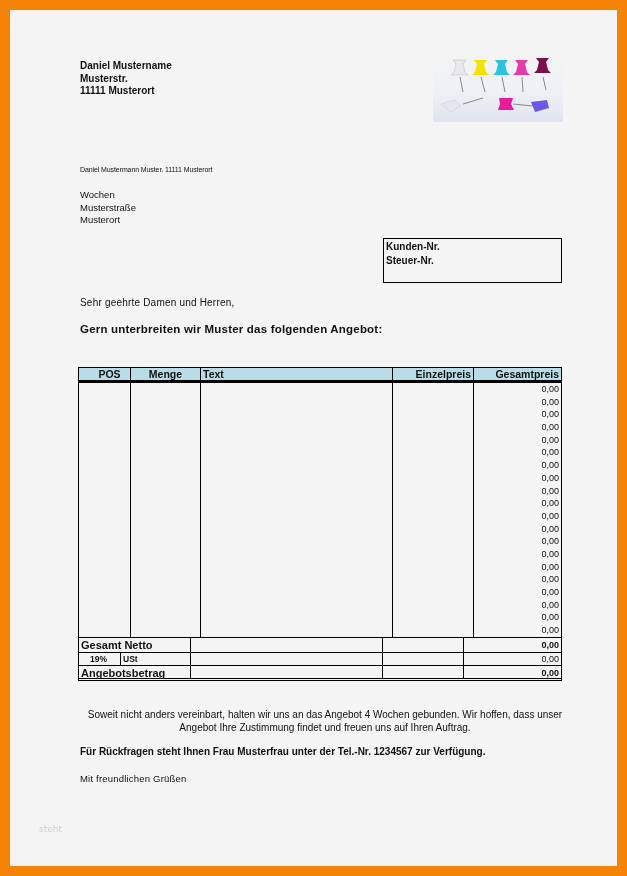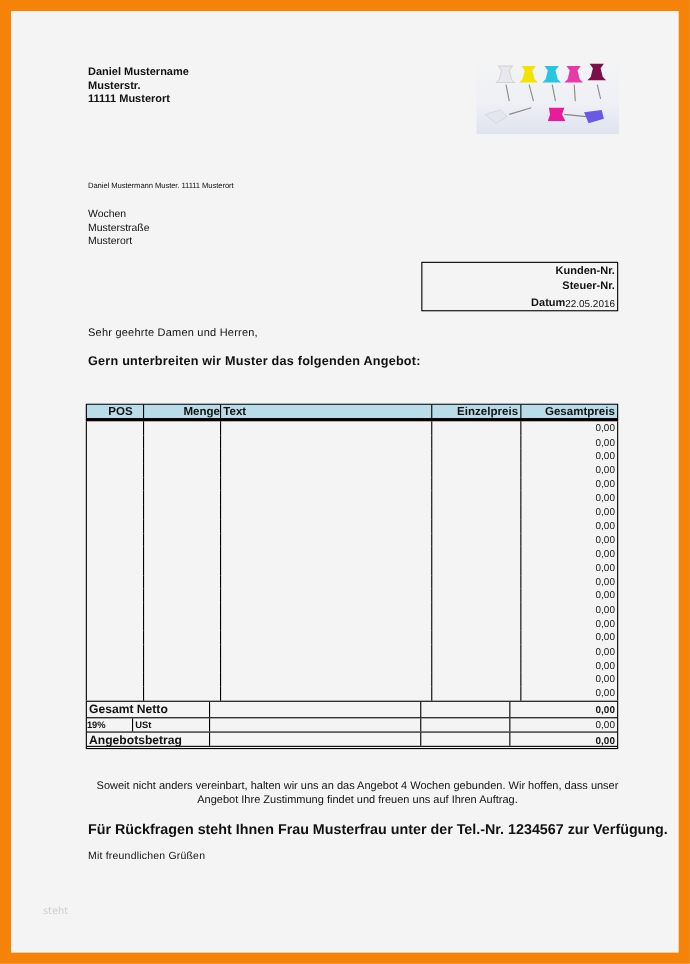--- a/index.html
+++ b/index.html
@@ -11,58 +11,58 @@
     }
     .abs { position: absolute; }
     .sender { left: 70px; top: 50px; font-size: 10px; font-weight: bold; line-height: 12.5px; }
     .logo { left: 423px; top: 42px; width: 130px; height: 70px; }
     .return-line { left: 70px; top: 156px; font-size: 7px; letter-spacing: -0.1px; }
     .recipient { left: 70px; top: 179px; font-size: 9.5px; line-height: 12.5px; }
     .infobox {
       left: 373px; top: 228px; width: 179px; height: 45px;
       border: 1px solid #000; padding: 1px 2px; font-size: 10px;
     }
-    .infobox .row { display: flex; justify-content: flex-end; height: 14.3px; line-height: 14.3px; }
+    .infobox .row { display: flex; justify-content: flex-start; height: 14.3px; line-height: 14.3px; }
     .infobox .lbl { font-weight: bold; }
     .infobox .val { font-size: 9px; }
     .greeting { left: 70px; top: 287px; font-size: 10px; letter-spacing: 0.2px; }
     .intro { left: 70px; top: 313px; font-size: 11.5px; font-weight: bold; letter-spacing: 0.2px; }
 
     .tbl { left: 68px; top: 357px; width: 484px; }
     .thead { display: flex; height: 16px; background: #b8dde8; border: 1px solid #000; border-bottom: 3px solid #000; font-size: 10.5px; font-weight: bold; }
     .thead > div { border-right: 1px solid #000; line-height: 13px; }
     .thead > div:last-child { border-right: none; }
     .c1 { width: 42px; text-align: center; margin-left: 10px; }
-    .c2 { width: 70px; text-align: right; }
+    .c2 { width: 70px; text-align: center; }
     .c3 { width: 192px; text-align: left; padding-left: 2px; }
     .c4 { width: 81px; text-align: right; padding-right: 2px; }
     .c5 { flex: 1; text-align: right; padding-right: 2px; }
     .tbody { border-left: 1px solid #000; border-right: 1px solid #000; }
     .trow { display: flex; height: 12.7px; font-size: 9px; }
     .trow > div { border-right: 1px solid #000; line-height: 12.7px; }
     .trow > div:last-child { border-right: none; }
     .sumrow { display: flex; border-top: 1px solid #000; font-size: 9px; }
     .sumrow > div { line-height: 12px; }
     .sumrow .sl { width: 112px; border-right: 1px solid #000; }
     .sumrow .s3 { width: 192px; border-right: 1px solid #000; }
     .sumrow .s4 { width: 81px; border-right: 1px solid #000; }
     .sumrow .s5 { flex: 1; text-align: right; padding-right: 2px; }
     .sum1 { height: 15px; }
     .sum1 .sl { font-size: 11px; font-weight: bold; padding-left: 2px; line-height: 14px; }
     .sum1 .s5 { font-weight: bold; line-height: 15px; }
     .sum2 { height: 13px; }
     .sum2 .sl { display: flex; }
-    .sum2 .pct { width: 42px; text-align: left; padding-right: 2px; border-right: 1px solid #000; font-size: 8.5px; font-weight: bold; }
+    .sum2 .pct { width: 42px; text-align: center; padding-right: 2px; border-right: 1px solid #000; font-size: 8.5px; font-weight: bold; }
     .sum2 .ust { padding-left: 2px; font-size: 8.5px; font-weight: bold; }
     .sum3 { height: 16px; border-bottom: 3px double #000; }
     .sum3 .sl { font-size: 11px; font-weight: bold; padding-left: 2px; line-height: 14px; }
     .sum3 .s5 { font-weight: bold; line-height: 14px; }
 
     .closing1 { left: 70px; top: 698px; width: 490px; font-size: 10px; line-height: 13px; text-align: center; }
-    .closing2 { left: 70px; top: 736px; font-size: 13px; font-weight: bold; }
+    .closing2 { left: 70px; top: 736px; font-size: 10px; font-weight: bold; }
     .closing3 { left: 70px; top: 763px; font-size: 9.5px; letter-spacing: 0.2px; }
     .watermark { left: 29px; top: 814px; font-size: 9px; color: #cfcfcf; font-family: "DejaVu Sans", sans-serif; }
   </style>
 </head>
 <body>
 
 <div class="page">
 
   <div class="abs sender">
     <div>Daniel Mustername</div>
@@ -116,24 +116,20 @@
 
   <div class="abs infobox">
     <div class="row">
       <span class="lbl">Kunden-Nr.</span>
       <span class="val"></span>
     </div>
     <div class="row">
       <span class="lbl">Steuer-Nr.</span>
       <span class="val"></span>
     </div>
-    <div class="row">
-      <span class="lbl">Datum</span>
-      <span class="val">22.05.2016</span>
-    </div>
   </div>
 
   <div class="abs greeting">Sehr geehrte Damen und Herren,</div>
   <div class="abs intro">Gern unterbreiten wir Muster das folgenden Angebot:</div>
 
   <div class="abs tbl">
     <div class="thead">
       <div class="c1">POS</div>
       <div class="c2">Menge</div>
       <div class="c3">Text</div>

